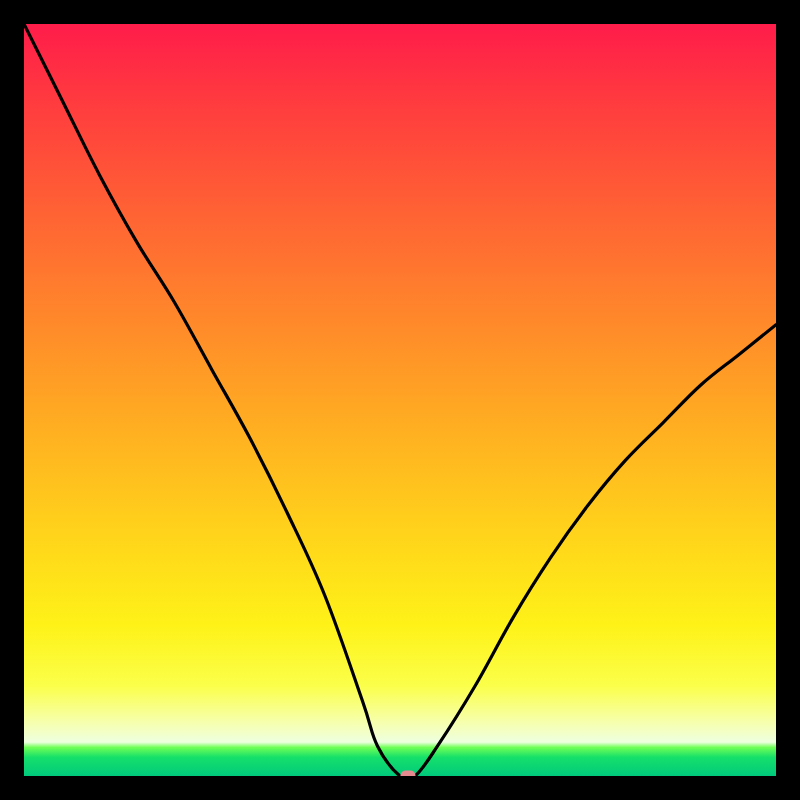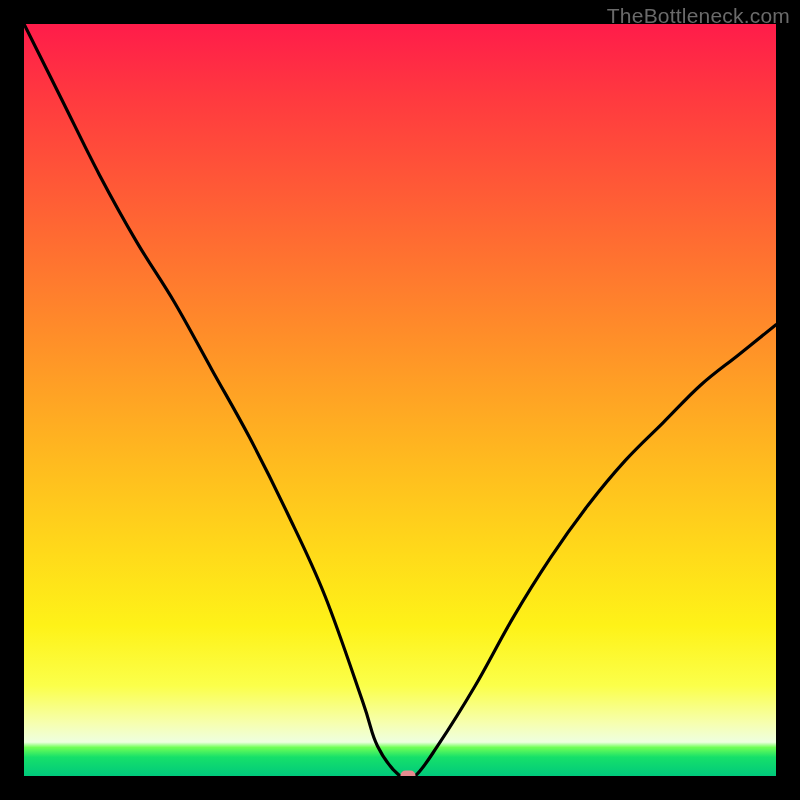--- a/index.html
+++ b/index.html
@@ -73,21 +73,20 @@
     border-radius: 5px;
     background: #e58a8f;
     transform: translate(-50%, -50%);
     z-index: 3;
   }
 </style>
 </head>
 <body>
 
 <div id="container">
-  <div id="watermark">TheBottleneck.com</div>
 
   <div id="plot">
     <div id="gradient"></div>
 
     <svg class="curve" viewBox="0 0 752 752" preserveAspectRatio="none">
       <path id="curve-path" fill="none" stroke="#000000" stroke-width="3.2" stroke-linecap="round" stroke-linejoin="round" d="M 0,0 C 6.768,13.535999999999987 24.064,48.127999999999936 37.6,75.19999999999993 C 51.136,102.27199999999993 61.664,124.68159999999996 75.2,150.39999999999998 C 88.736,176.1184 99.264,195.06880000000004 112.8,218.08000000000004 C 126.336,241.09120000000004 136.864,255.22880000000004 150.4,278.24 C 163.936,301.2512 174.464,321.55519999999996 188,345.91999999999996 C 201.536,370.28479999999996 212.064,387.88159999999993 225.6,413.59999999999997 C 239.136,439.3184 249.664,460.37440000000004 263.2,488.8 C 276.736,517.2256 287.264,537.68 300.8,571.52 C 314.336,605.36 328.92480000000006,649.728 338.40000000000003,676.8 C 347.8752,703.872 346.672,708.3839999999999 353.44,721.92 C 360.20799999999997,735.456 369.23199999999997,746.5856 376,752 C 382.76800000000003,757.4144 384.272,757.4144 391.04,752 C 397.80800000000005,746.5856 402.7712,738.1632 413.6,721.92 C 424.4288,705.6768 437.664,684.7712 451.2,661.76 C 464.736,638.7488 475.264,617.0912000000001 488.8,594.08 C 502.336,571.0688 512.864,554.224 526.4,533.9200000000001 C 539.9359999999999,513.6160000000001 550.4639999999999,498.87680000000006 564,481.28000000000003 C 577.5360000000001,463.6832 588.0640000000001,451.04960000000005 601.6,436.16 C 615.136,421.2704 625.6639999999999,412.096 639.1999999999999,398.56 C 652.736,385.024 663.264,373.1424 676.8000000000001,360.96 C 690.3360000000001,348.77759999999995 700.864,341.70879999999994 714.4,330.87999999999994 C 727.9359999999999,320.05119999999994 745.232,306.2144 752,300.8"></path>
     </svg>
 
     <div id="marker" style="left: 383.52px; top: 752px; background: rgb(229, 138, 143);"></div>
   </div>

